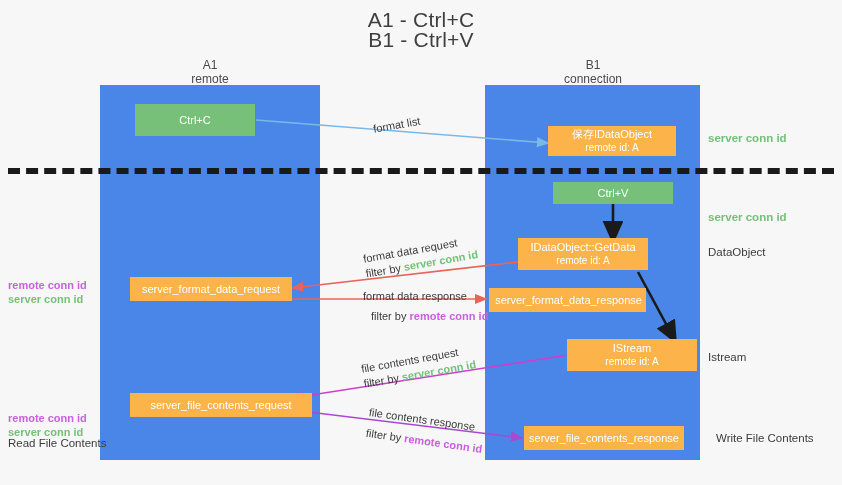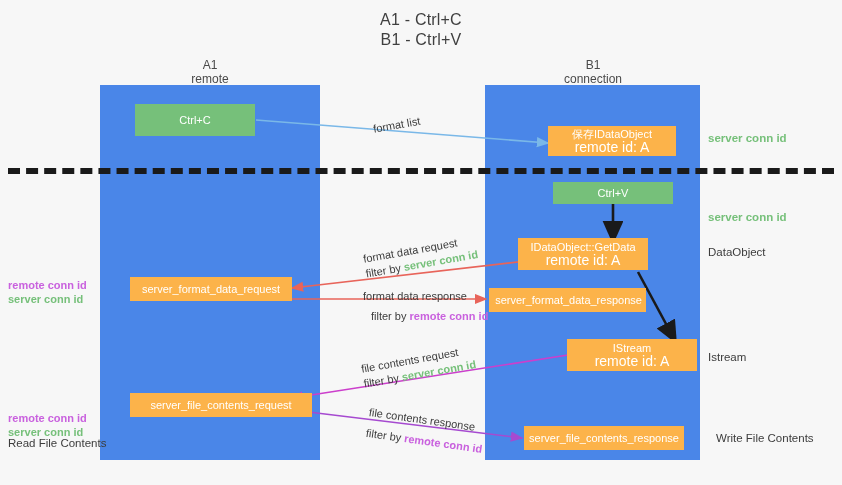--- a/index.html
+++ b/index.html
@@ -20,21 +20,21 @@
     inset: 0;
     width: 842px;
     height: 485px;
   }
   .abs { position: absolute; }
 
   
   .title-block {
     left: 0; right: 0; top: 10px;
     text-align: center;
-    font-size: 16px;
+    font-size: 21px;
     color: #3f3f3f;
     line-height: 20px;
     letter-spacing: .2px;
   }
 
   
   .col-head {
     text-align: center;
     font-size: 12px;
     color: #4a4a4a;
@@ -61,21 +61,21 @@
     justify-content: center;
     color: #ffffff;
     font-size: 11px;
     line-height: 13px;
     text-align: center;
     padding: 2px 6px;
   }
   .node.green { background: #6aa84f; background: #76c07a; }
   .node.orange { background: #fbb champagne; }
   .node.orange { background: #fbb040; background: #fcb34a; }
-  .node .l2 { font-size: 14px; }
+  .node .l2 { font-size: 10px; }
 
   
   .side-label {
     font-size: 11.5px;
     color: #3c3c3c;
     line-height: 14px;
     white-space: nowrap;
   }
   .green-txt { color: #76c07a; font-weight: bold; }
   .purple-txt { color: #c961de; font-weight: bold; }

